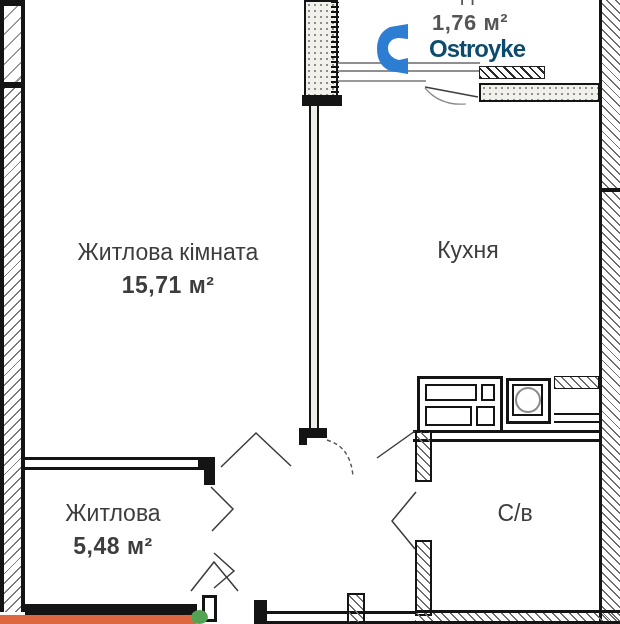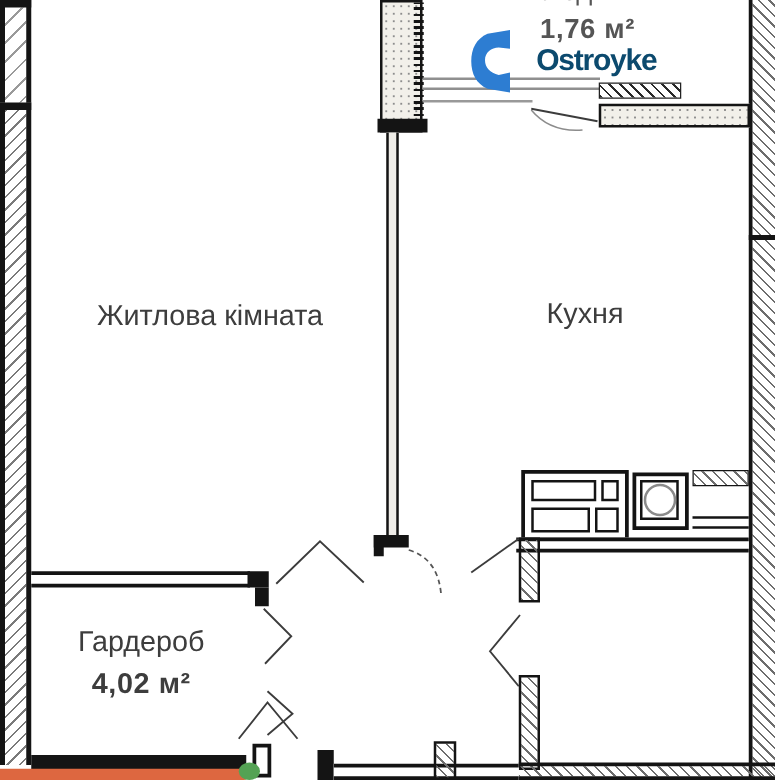--- a/index.html
+++ b/index.html
@@ -77,33 +77,35 @@
     <polyline points="221,467 256,433 291,466" stroke="#3c3c3c" stroke-width="1.5" fill="none"></polyline>
     <polyline points="211,487 233,509 212,531" stroke="#3c3c3c" stroke-width="1.5" fill="none"></polyline>
     <polyline points="214,553 234,571 214,588" stroke="#3c3c3c" stroke-width="1.5" fill="none"></polyline>
     <line x1="377" y1="458" x2="415" y2="431" stroke="#3c3c3c" stroke-width="1.5"></line>
     <polyline points="416,492 392,521 415,549" stroke="#3c3c3c" stroke-width="1.5" fill="none"></polyline>
     <polyline points="191,591 214,562 238,591" stroke="#3c3c3c" stroke-width="1.5" fill="none"></polyline>
   </svg>
 
   <div class="room-label" style="left:36px;top:208px;width:264px;margin-top:28px;">
     <div>Житлова кімната</div>
+    <div class="area">15,71 м²</div>
   </div>
   <div class="room-label" style="left:392px;top:234px;width:152px;">
     <div>Кухня</div>
   </div>
   <div class="room-label loggia-label" style="left:400px;top:-22px;width:140px;">
     <div>Лоджія</div>
     <div class="area">1,76 м²</div>
   </div>
   <div class="room-label" style="left:32px;top:497px;width:162px;">
-    <div>Гардероб</div>
-    <div class="area">4,02 м²</div>
+    <div>Житлова</div>
+    <div class="area">5,48 м²</div>
   </div>
   <div class="room-label" style="left:445px;top:497px;width:140px;">
+    <div>С/в</div>
   </div>
 
   <div class="logo">
     <svg width="46" height="54" viewBox="0 0 44 54">
       <path d="M33,2 L15,5 C6,9 2,17 2,27 C2,37 6,45 15,49 L33,52 L33,36 L24,38 C17,36 13,32 13,26 C13,20 18,16 24,16 L33,17 Z" fill="#2d7dd2"></path>
     </svg>
     <span class="logo-text">Ostroyke</span>
   </div>
 
   <div class="abs orange-bar" style="left:0;top:615px;width:198px;height:9px;"></div>

